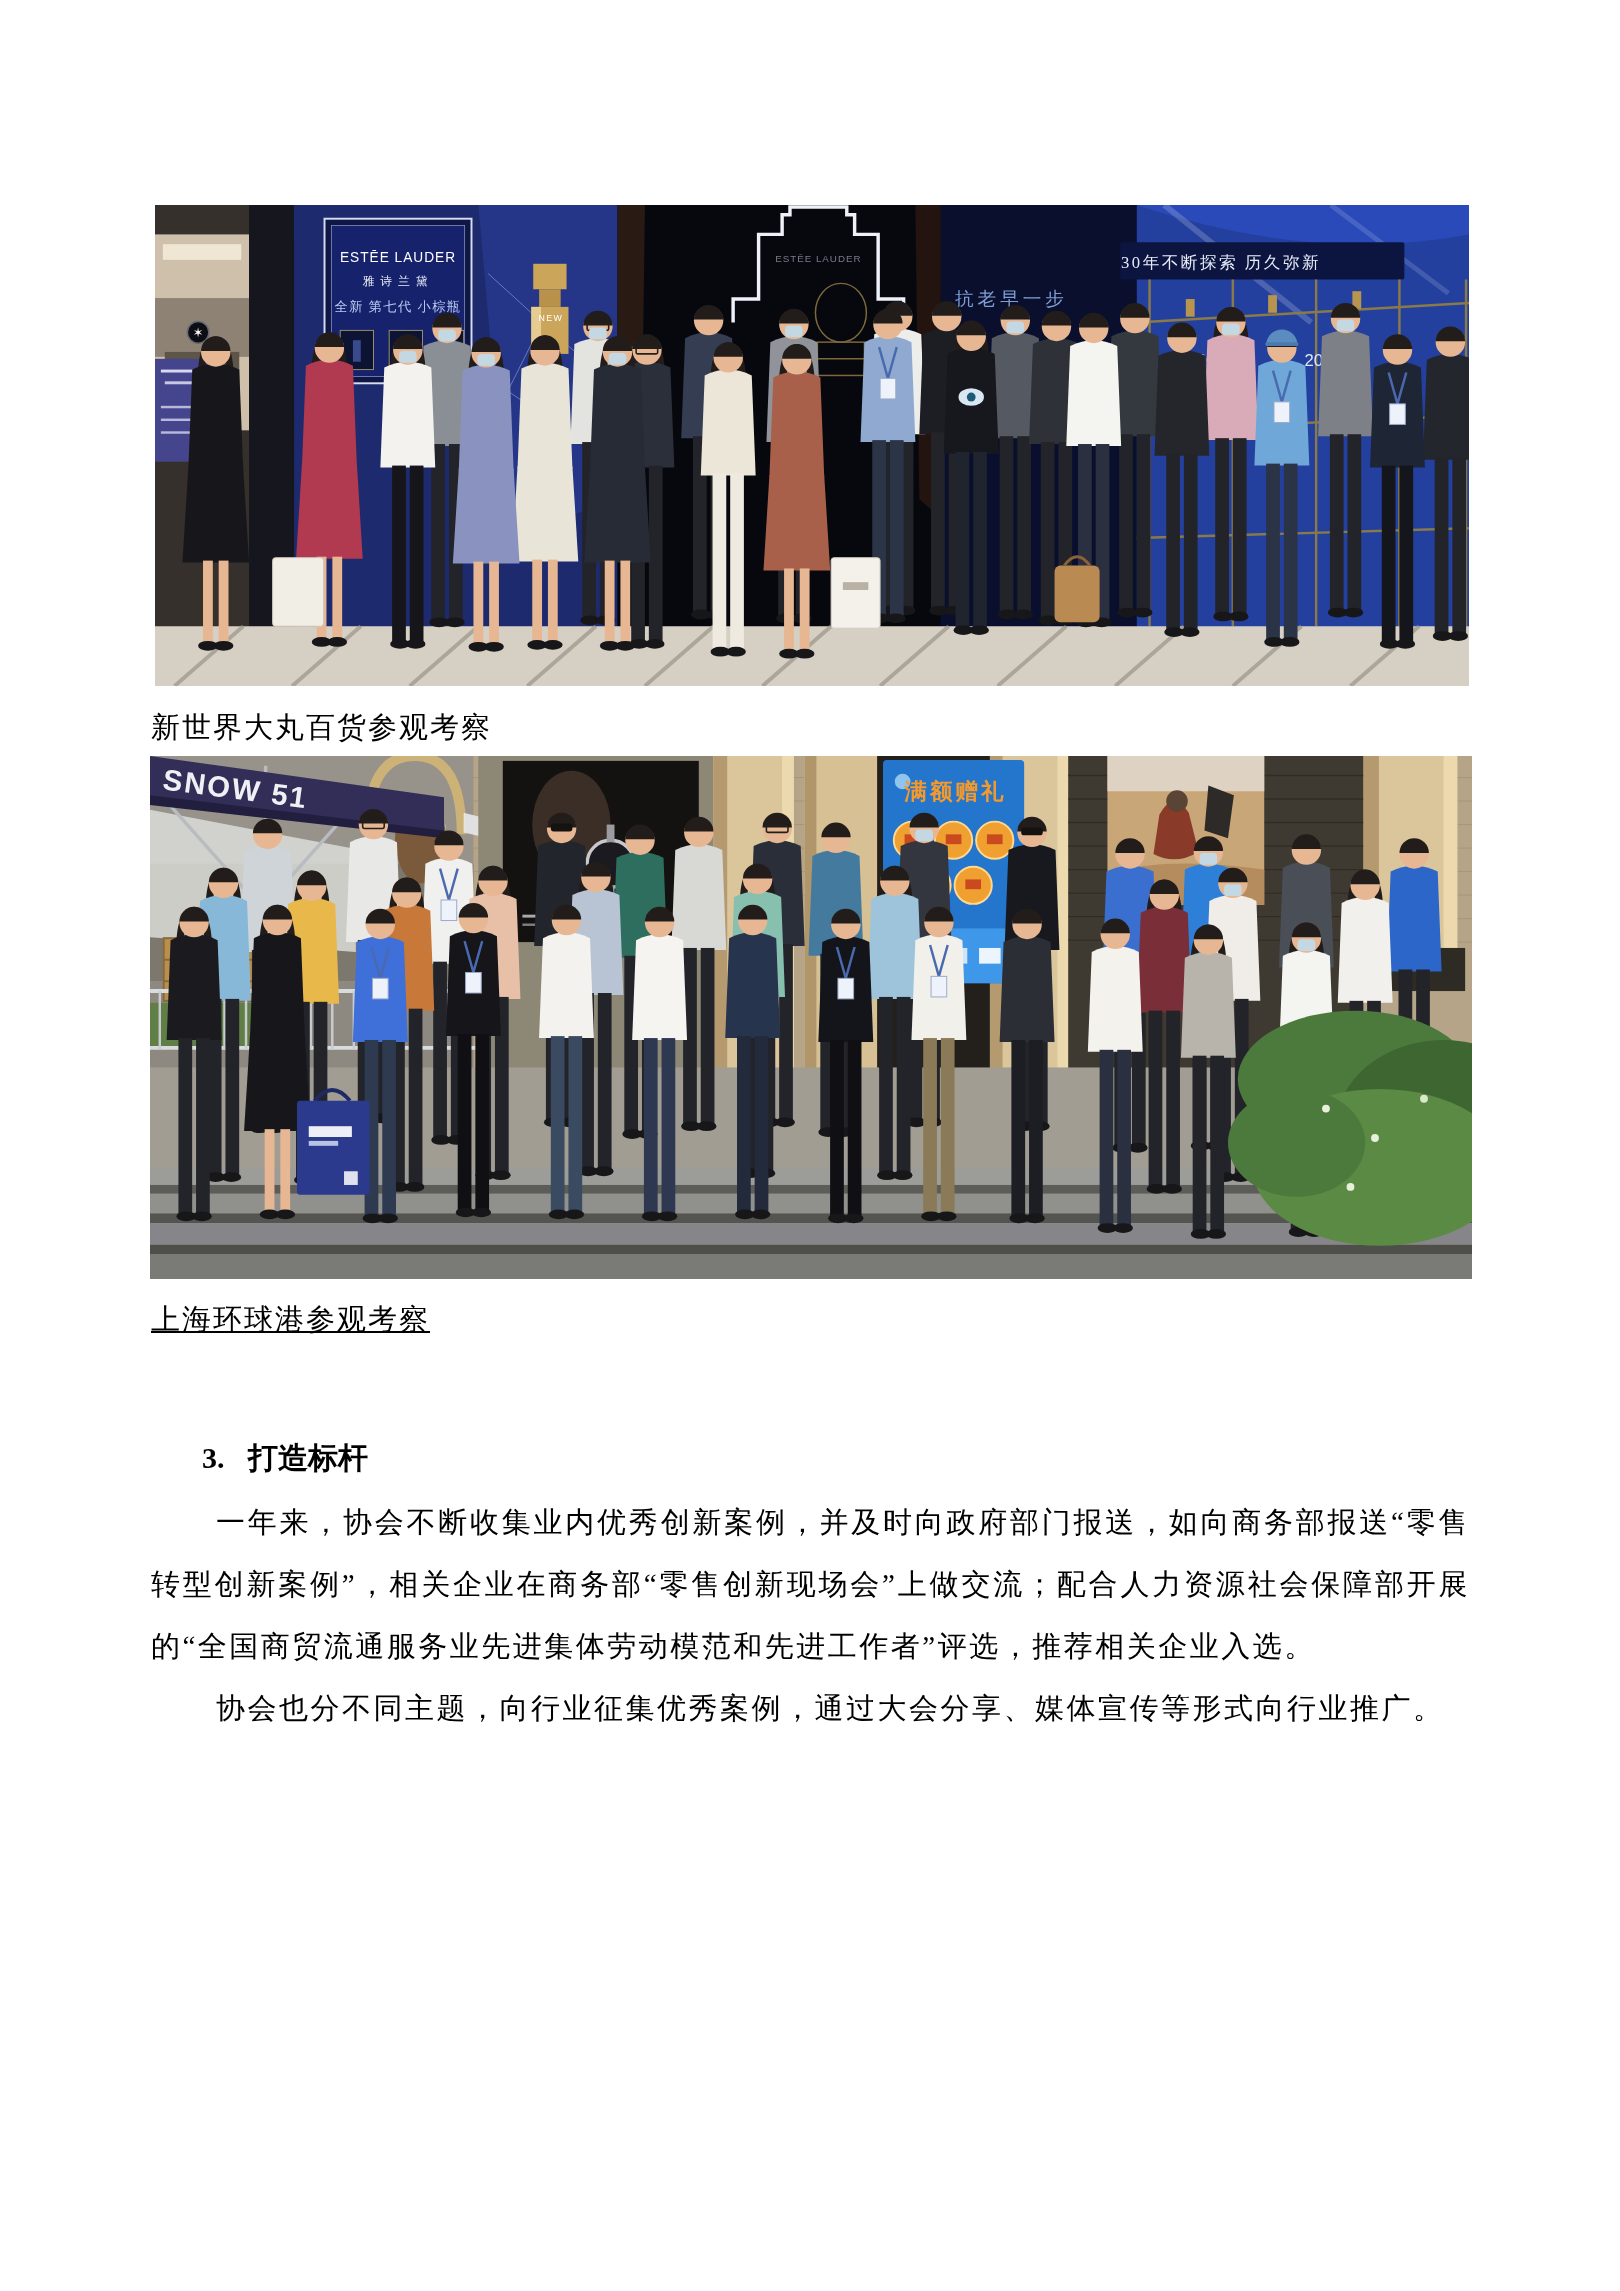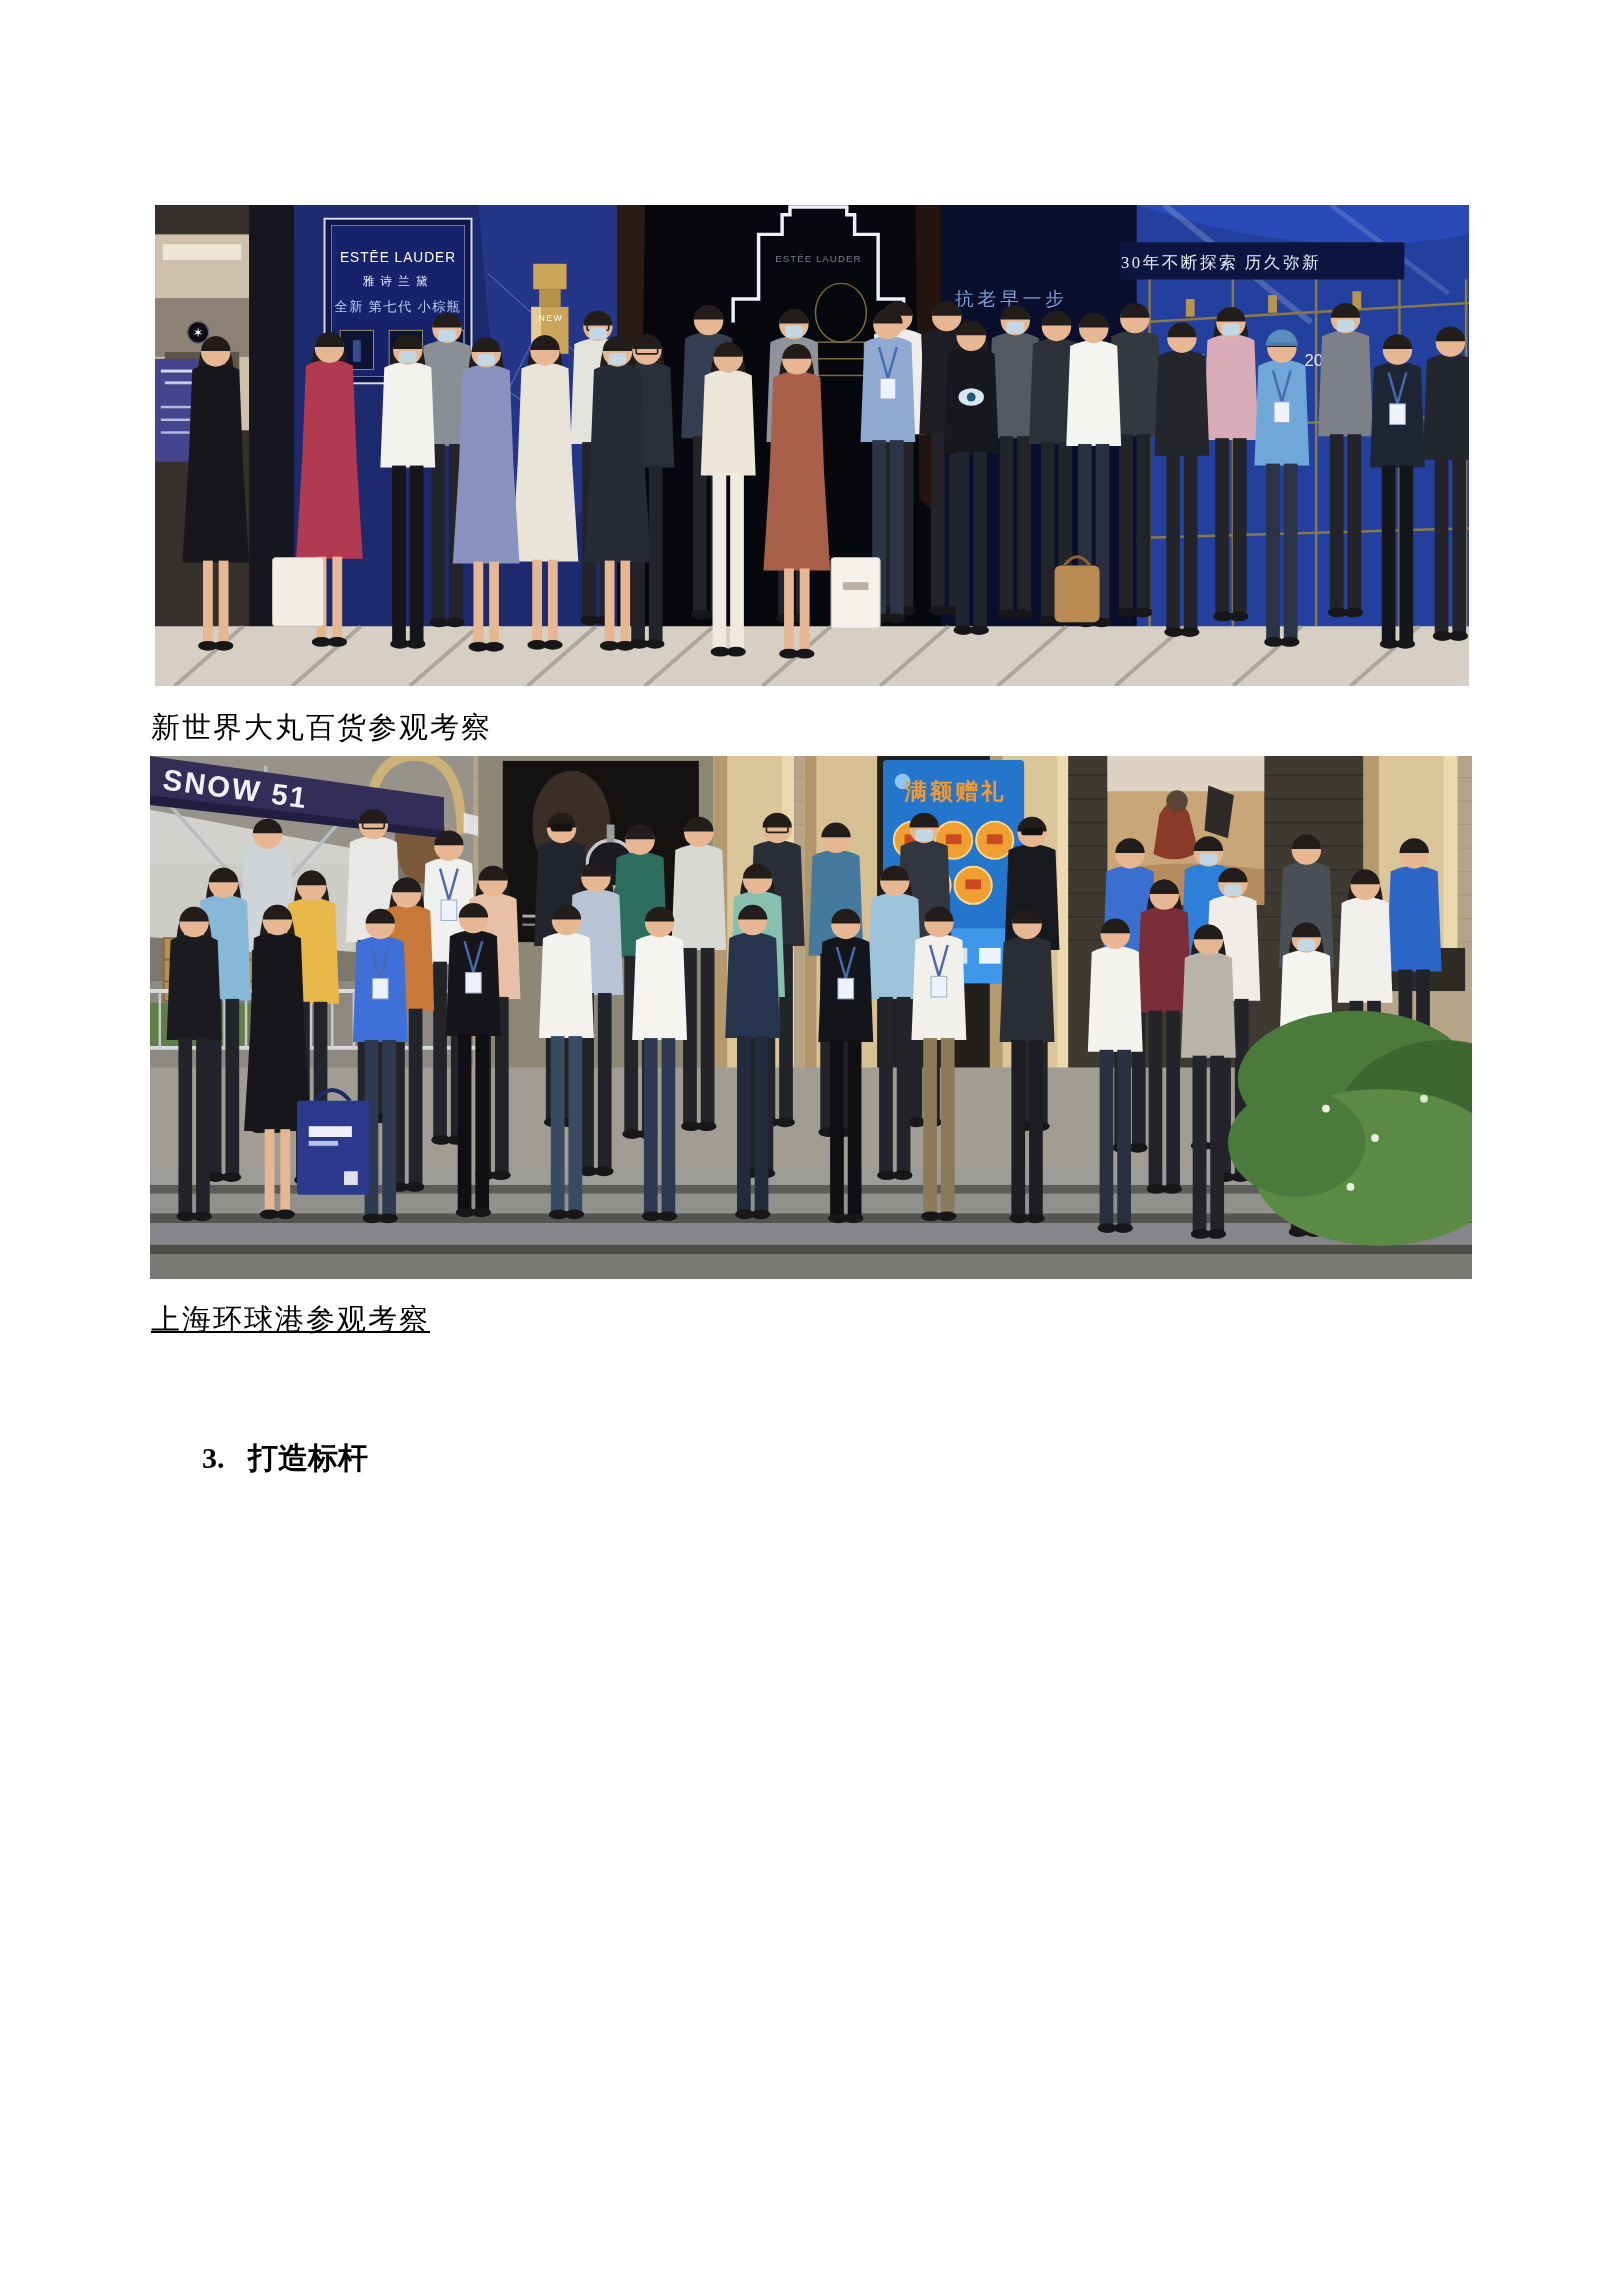--- a/index.html
+++ b/index.html
@@ -985,14 +985,16 @@
   </svg>
 </figure>
 
 <div class="abs caption" style="top:1300px;text-decoration:underline;">上海环球港参观考察</div>
 
 <div class="abs heading">
   <span class="num">3.</span><span>打造标杆</span>
 </div>
 
 <div class="abs bodytext">
+  <p>一年来，协会不断收集业内优秀创新案例，并及时向政府部门报送，如向商务部报送“零售转型创新案例”，相关企业在商务部“零售创新现场会”上做交流；配合人力资源社会保障部开展的“全国商贸流通服务业先进集体劳动模范和先进工作者”评选，推荐相关企业入选。</p>
+  <p>协会也分不同主题，向行业征集优秀案例，通过大会分享、媒体宣传等形式向行业推广。</p>
 </div>
 
 
 </body></html>

